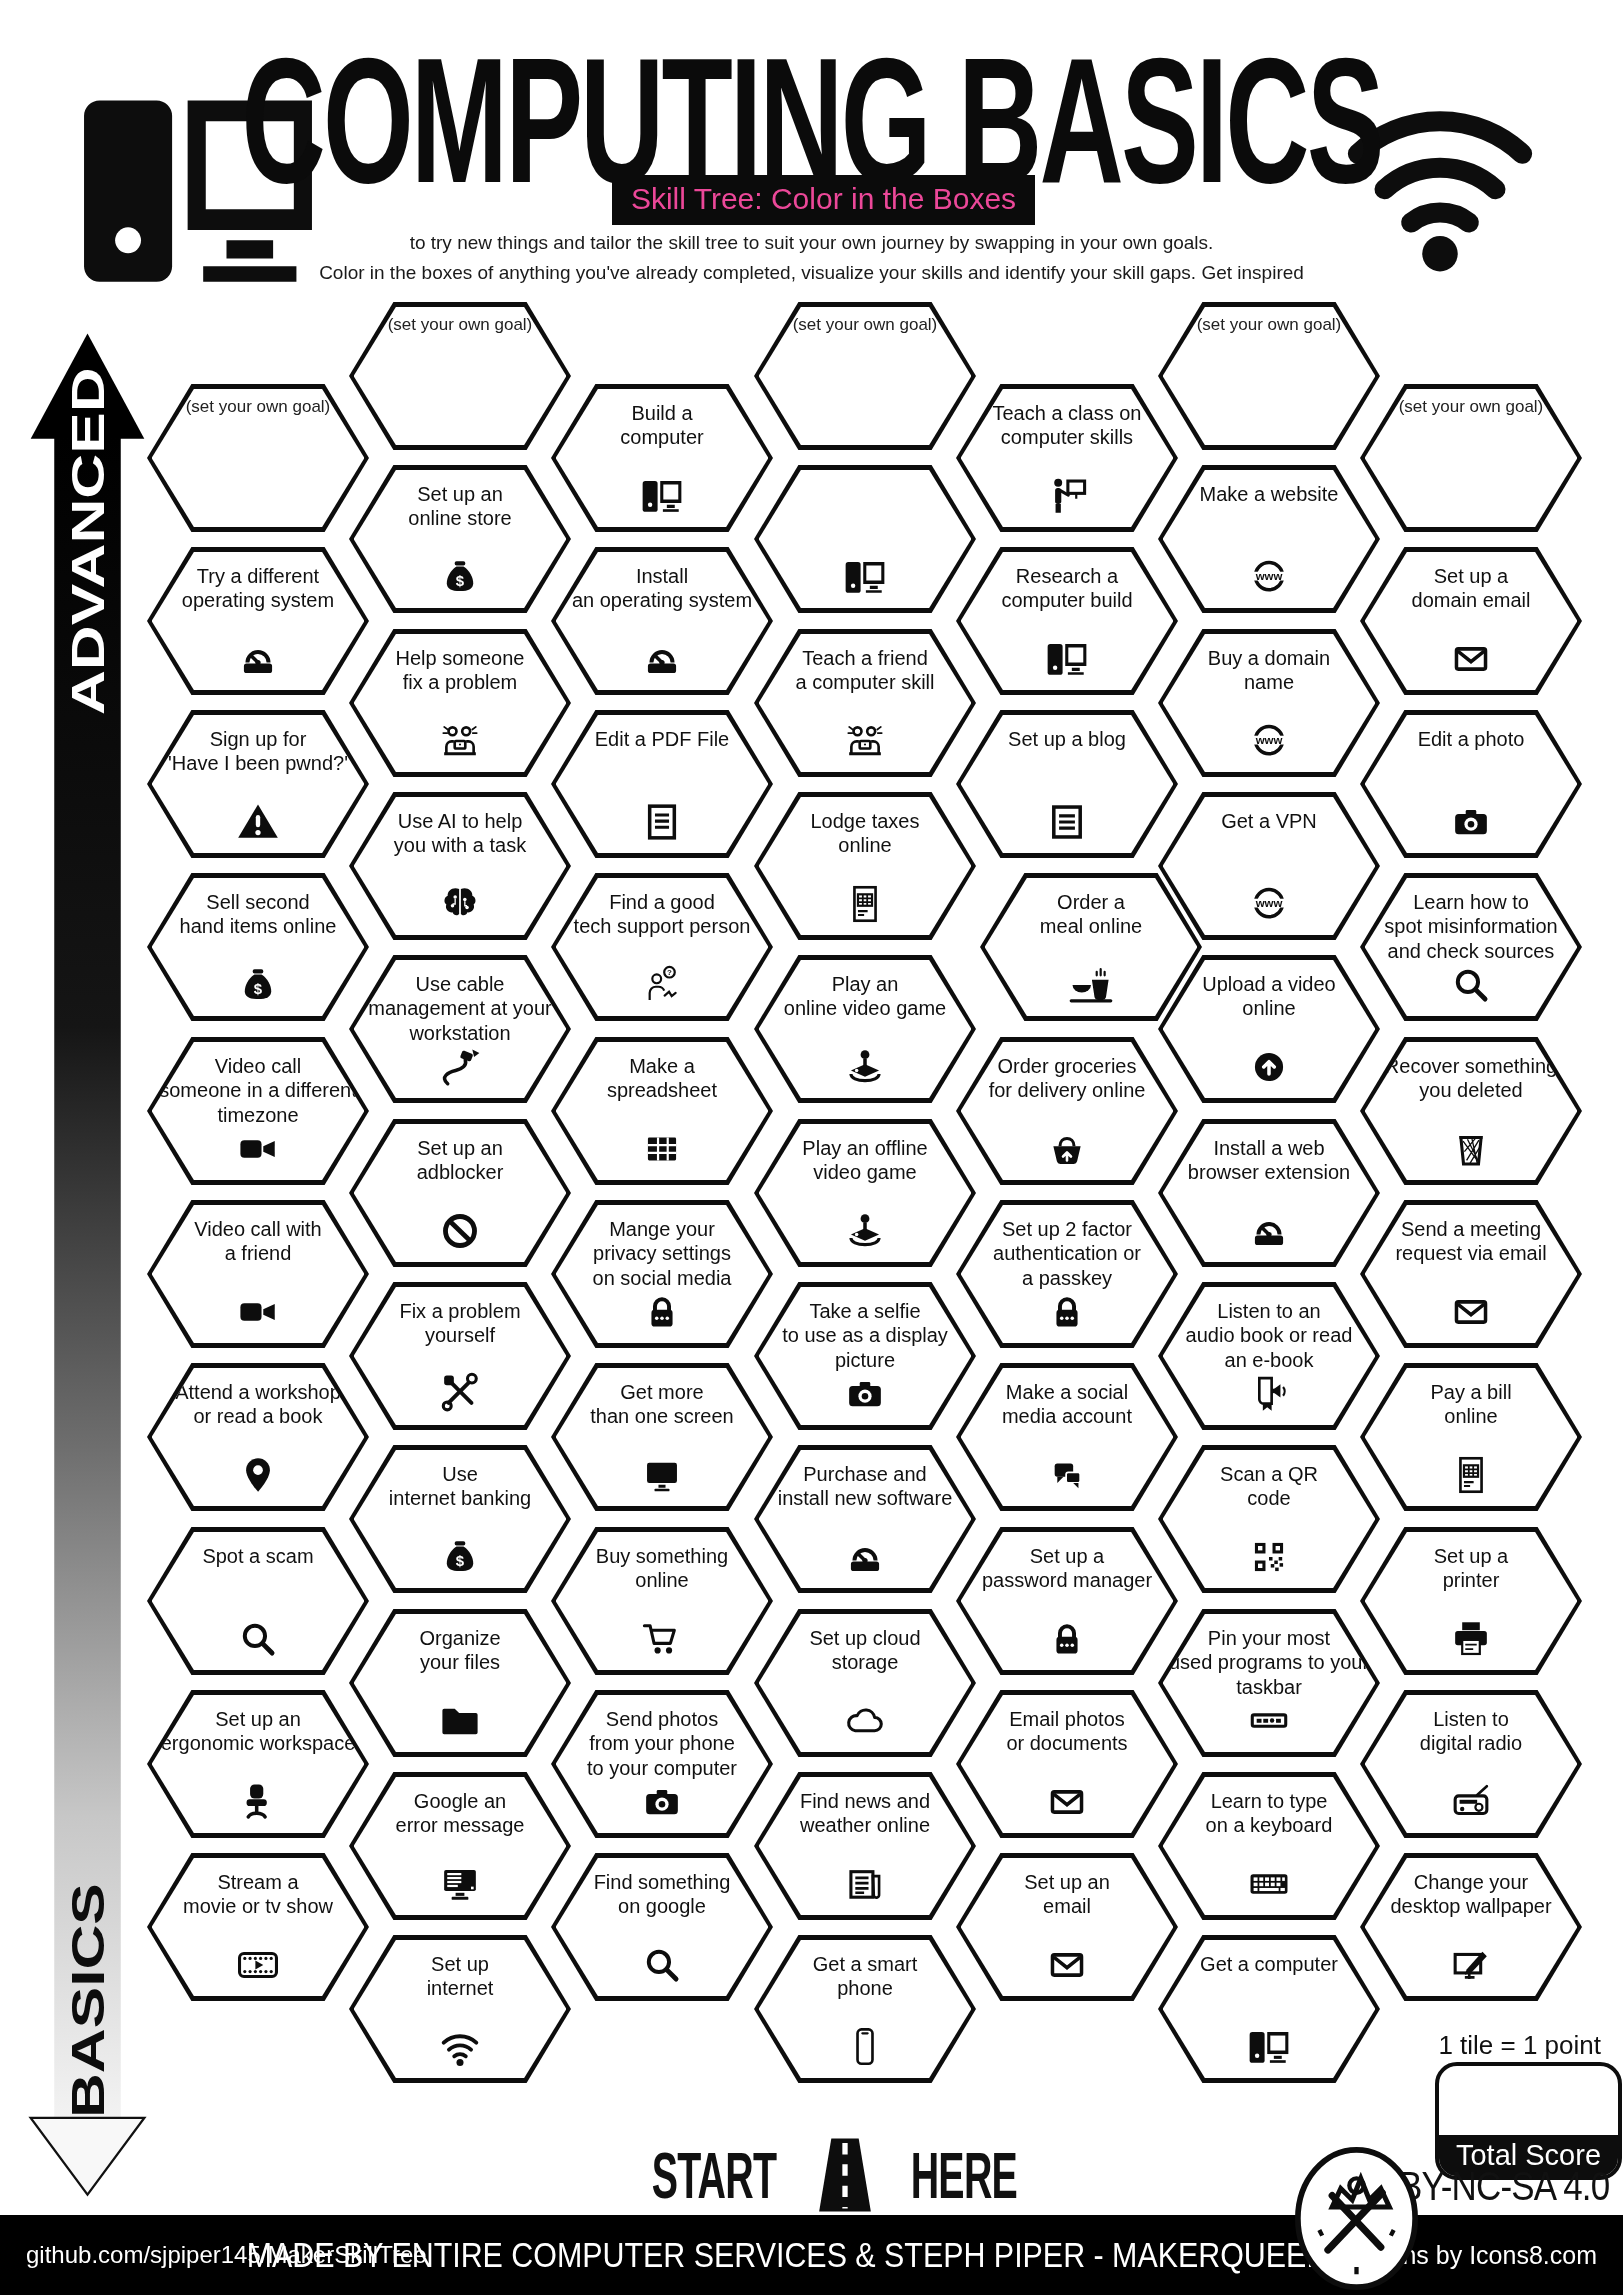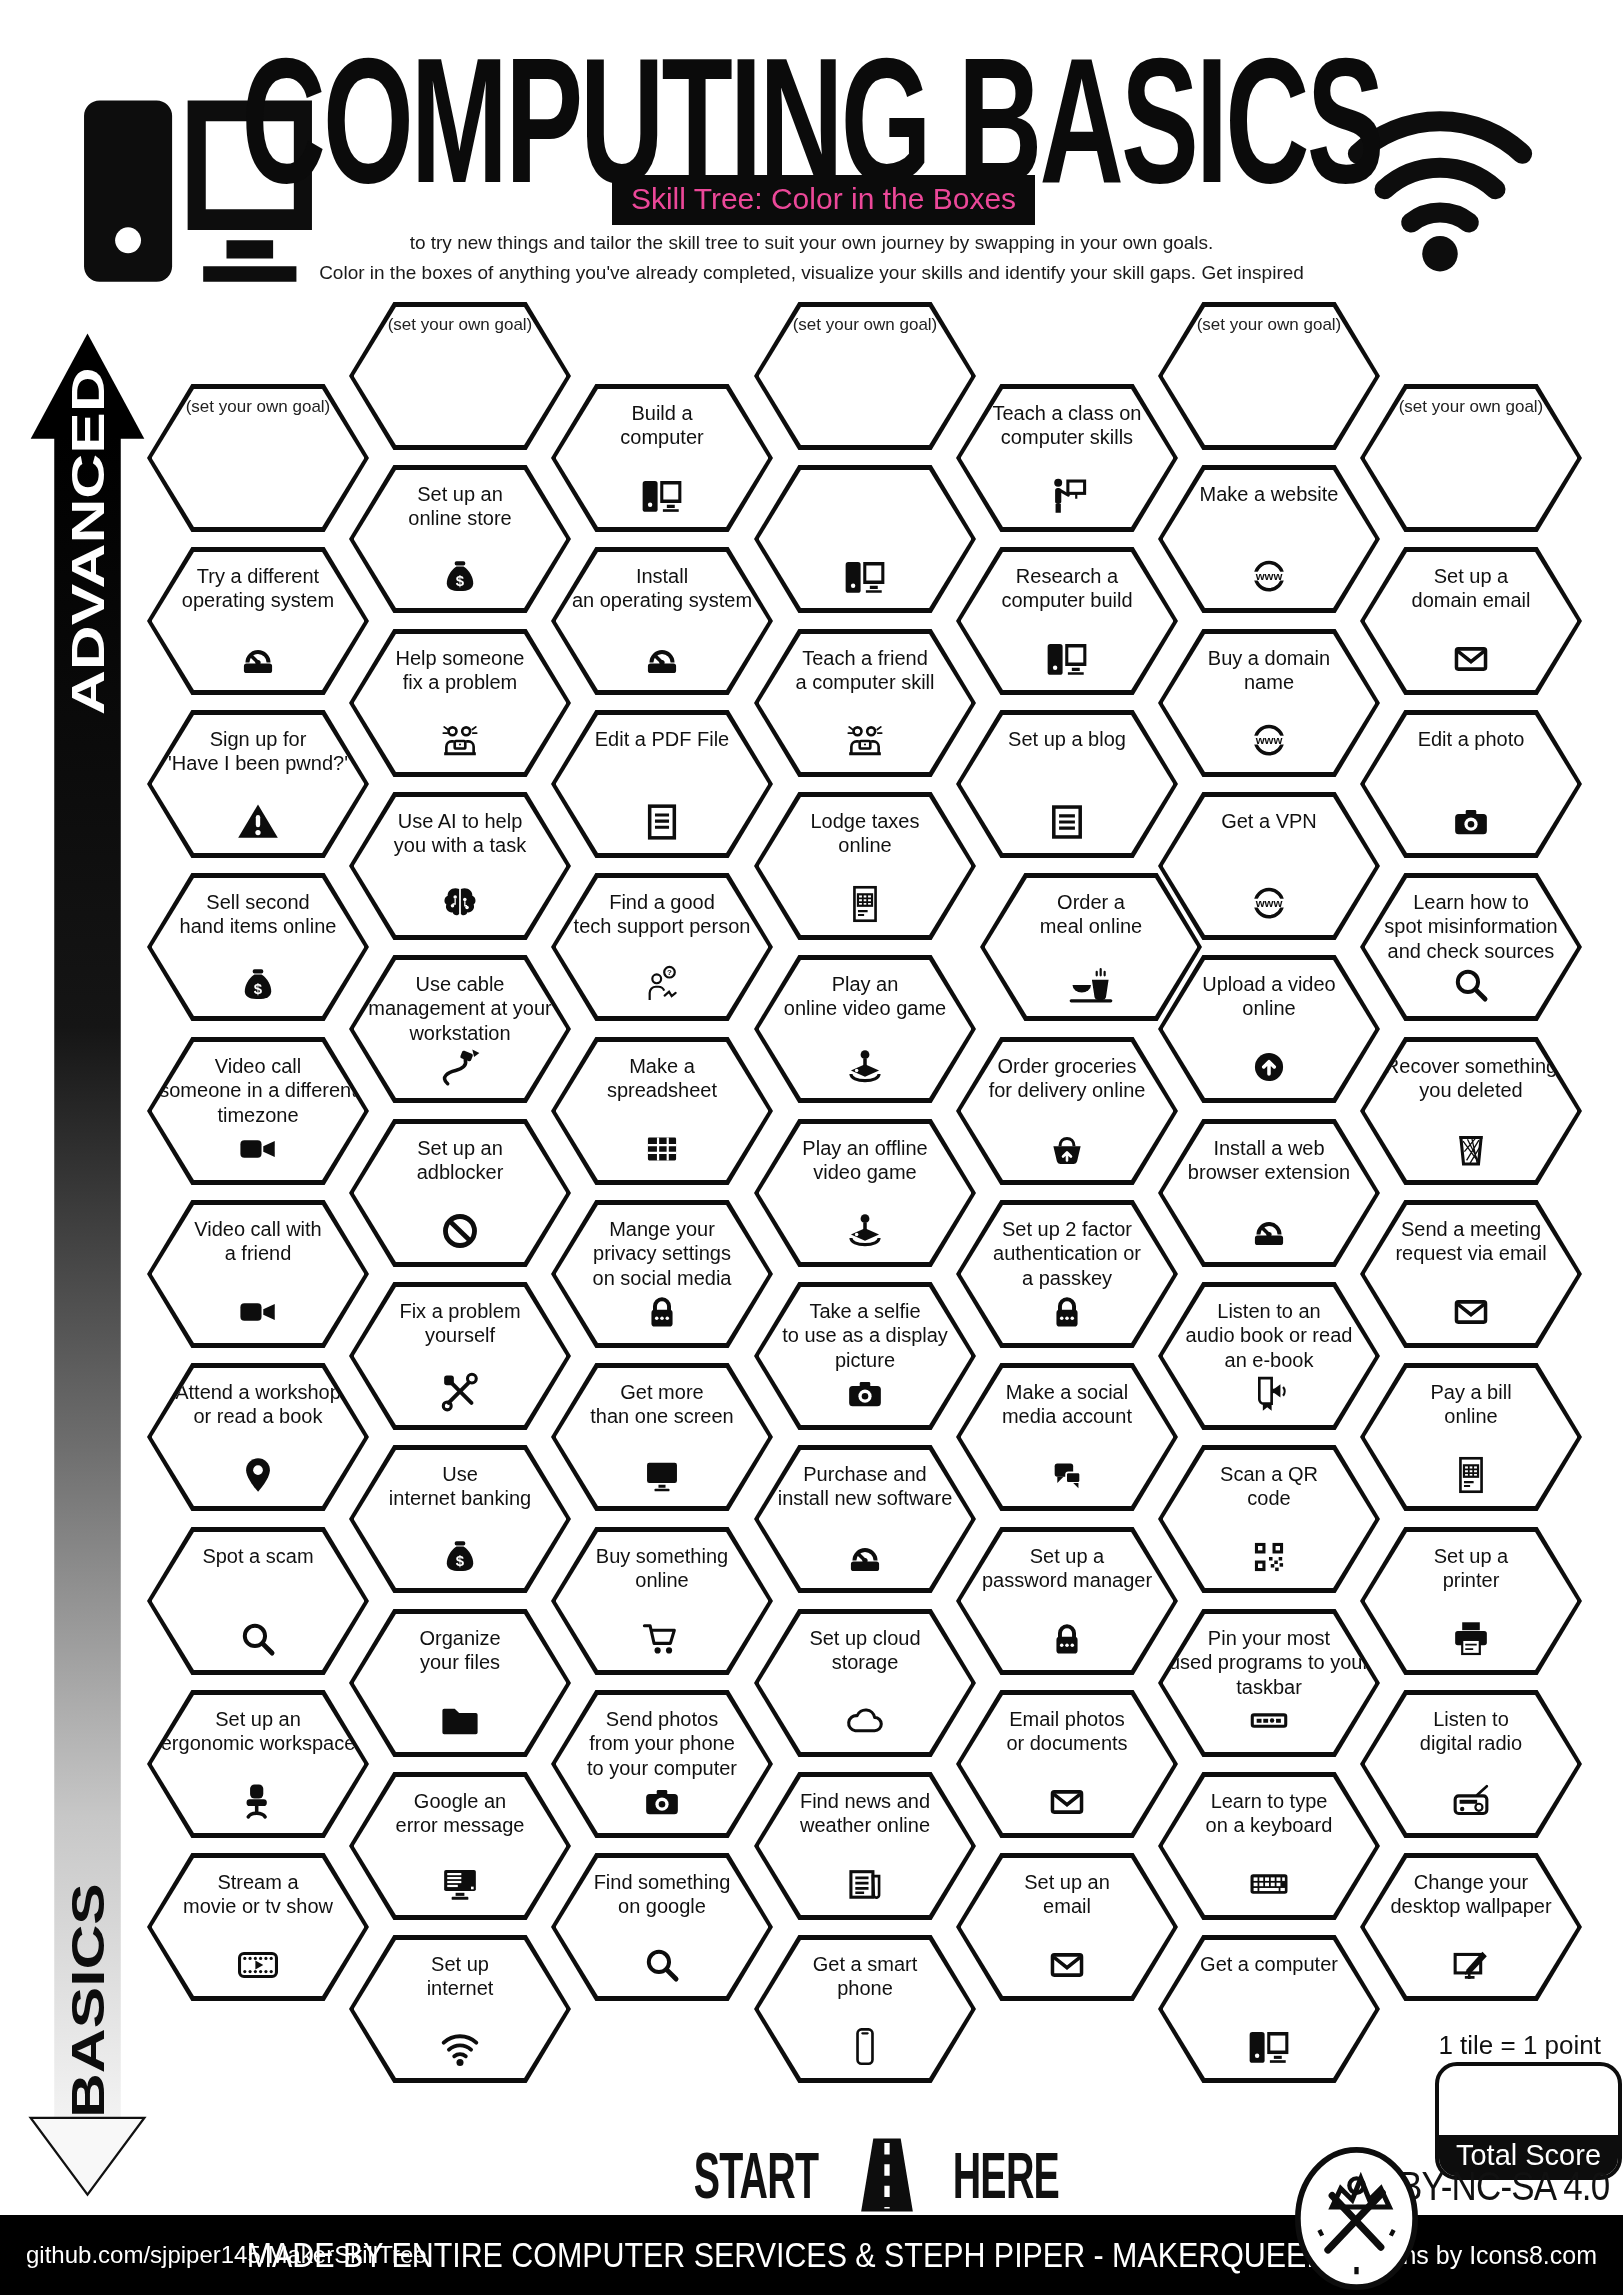--- a/index.html
+++ b/index.html
@@ -25,22 +25,22 @@
   .hex{position:absolute;width:222px;height:148px;background:#0d0d0d;
        clip-path:polygon(0 50%,20% 0,80% 0,100% 50%,80% 100%,20% 100%);}
   .hex-in{position:absolute;inset:4.6px;background:#fff;
        clip-path:polygon(0 50%,20% 0,80% 0,100% 50%,80% 100%,20% 100%);}
   .hex-label{margin-top:12px;text-align:center;font-size:20px;line-height:1.24;color:#111;}
   .hex.goal .hex-label{margin-top:7.4px;font-size:17px;color:#222;}
   .hex-icon{position:absolute;bottom:9.3px;left:50%;transform:translateX(-50%);
        width:44px;height:44px;}
 
   
-  .start-row{position:absolute;left:656px;top:2132px;width:439px;display:flex;
-       align-items:center;justify-content:center;gap:16.7px;}
+  .start-row{position:absolute;left:638px;top:2132px;width:439px;display:flex;
+       align-items:center;justify-content:flex-start;gap:16.7px;}
   .start-word{font-size:48px;font-weight:800;letter-spacing:-0.9px;transform:scale(0.82,1.35);white-space:nowrap;}
   .road-icon{width:76px;height:86px;}
   .name-row{position:absolute;left:166px;top:2182px;display:flex;align-items:flex-end;}
   .name-label{font-size:30px;color:#222;}
   .name-line{width:356px;border-bottom:3.7px solid #111;margin-left:7.4px;height:27px;}
 
   .score-note{position:absolute;right:22px;top:2030px;font-size:26px;}
   .score-box{position:absolute;left:1435px;top:2062px;width:179px;height:110px;
        border:4.6px solid #0d0d0d;border-radius:22px;overflow:hidden;background:#fff;}
   .score-bar{position:absolute;left:0;right:0;bottom:0;height:41px;background:#0d0d0d;color:#fff;

